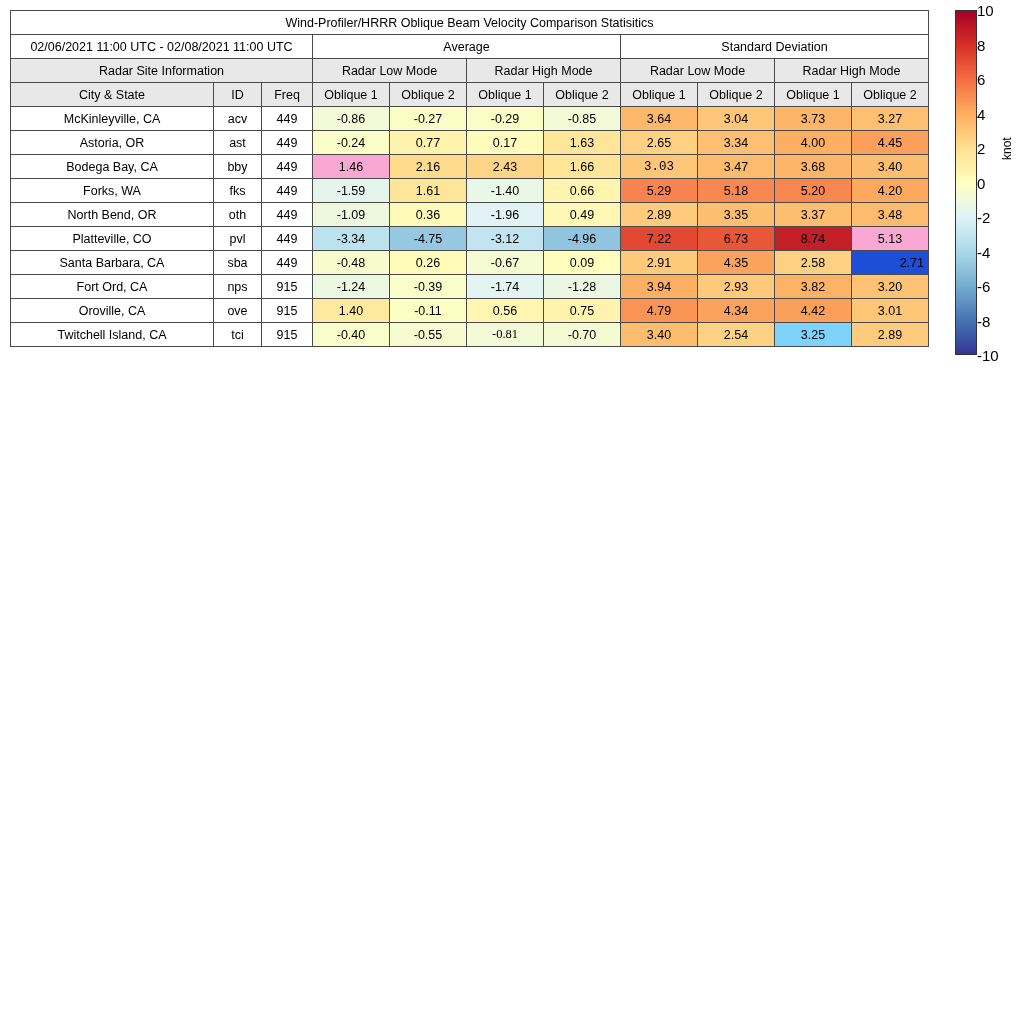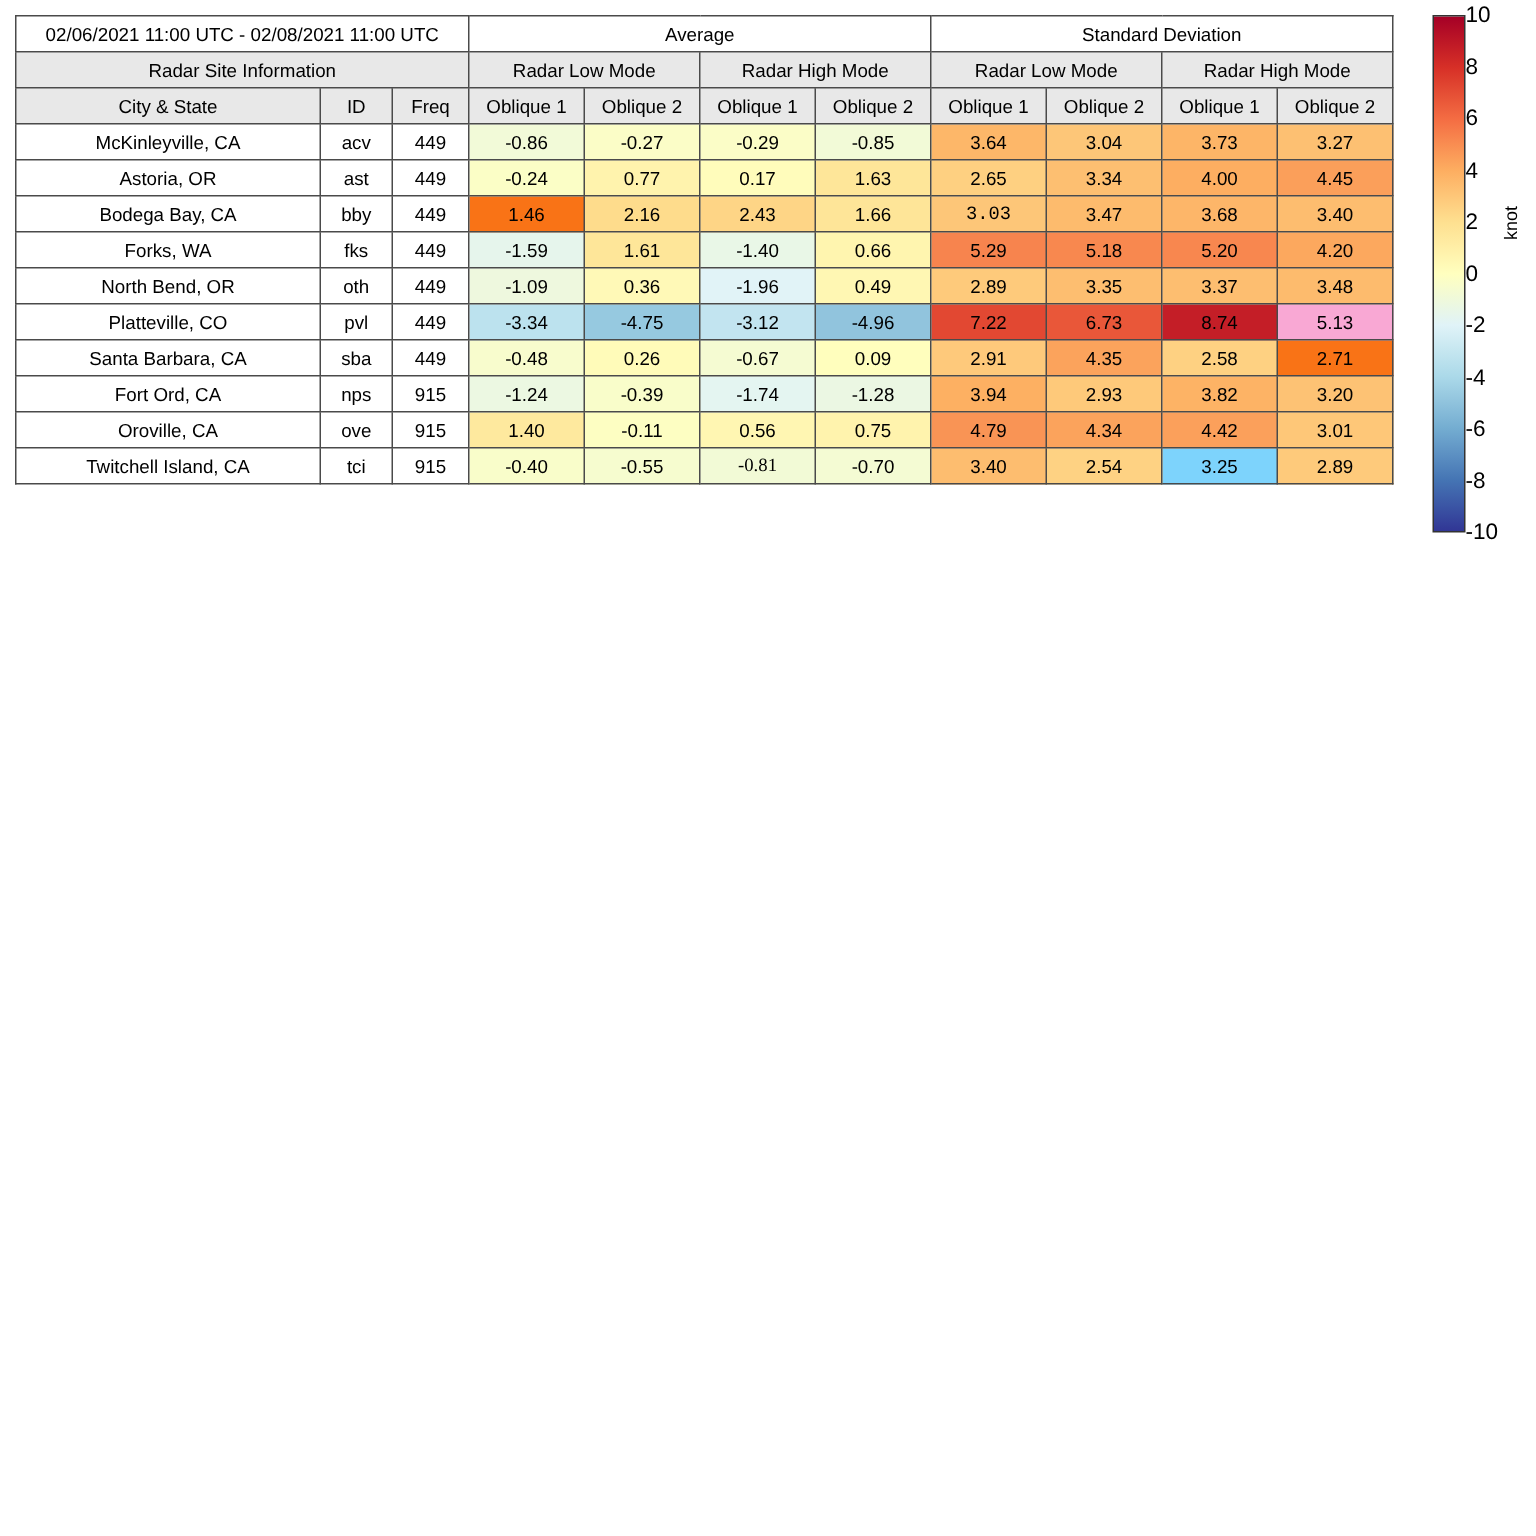--- a/index.html
+++ b/index.html
@@ -94,20 +94,23 @@
         <col class="val-col">
         <col class="val-col">
         <col class="val-col">
       <col class="val-col">
         <col class="val-col">
         <col class="val-col">
         <col class="val-col">
     </colgroup>
     <thead>
       <tr>
+        <td class="hdr-white title-cell" colspan="11">Wind-Profiler/HRRR Oblique Beam Velocity Comparison Statisitics</td>
+      </tr>
+      <tr>
         <td class="hdr-white daterange" colspan="3">02/06/2021 11:00 UTC - 02/08/2021 11:00 UTC</td>
         <td class="hdr-white" colspan="4">Average</td>
         <td class="hdr-white" colspan="4">Standard Deviation</td>
       </tr>
       <tr>
         <td class="hdr-grey" colspan="3">Radar Site Information</td>
         <td class="hdr-grey" colspan="2">Radar Low Mode</td>
         <td class="hdr-grey" colspan="2">Radar High Mode</td>
         <td class="hdr-grey" colspan="2">Radar Low Mode</td>
         <td class="hdr-grey" colspan="2">Radar High Mode</td>
@@ -150,21 +153,21 @@
           <td class="datacell" style="background: rgb(254, 230, 153);">1.63</td>
           <td class="datacell" style="background: rgb(254, 208, 129);">2.65</td>
           <td class="datacell" style="background: rgb(253, 191, 113);">3.34</td>
           <td class="datacell" style="background: rgb(253, 174, 97);">4.00</td>
           <td class="datacell" style="background: rgb(251, 159, 90);">4.45</td>
         </tr>
         <tr>
           <td class="hdr-white">Bodega Bay, CA</td>
           <td class="hdr-white">bby</td>
           <td class="hdr-white">449</td>
-          <td class="datacell" style="background: #f97316;">1.46</td>
+          <td class="datacell" style="background: #f9a8d4;">1.46</td>
           <td class="datacell" style="background: rgb(254, 220, 140);">2.16</td>
           <td class="datacell" style="background: rgb(254, 213, 134);">2.43</td>
           <td class="datacell" style="background: rgb(254, 229, 152);">1.66</td>
           <td class="datacell" style="background: rgb(253, 198, 120); font-family: Liberation Mono, monospace;">3.03</td>
           <td class="datacell" style="background: rgb(253, 187, 109);">3.47</td>
           <td class="datacell" style="background: rgb(253, 182, 105);">3.68</td>
           <td class="datacell" style="background: rgb(253, 189, 111);">3.40</td>
         </tr>
         <tr>
           <td class="hdr-white">Forks, WA</td>
@@ -209,21 +212,21 @@
           <td class="hdr-white">Santa Barbara, CA</td>
           <td class="hdr-white">sba</td>
           <td class="hdr-white">449</td>
           <td class="datacell" style="background: rgb(248, 252, 205);">-0.48</td>
           <td class="datacell" style="background: rgb(255, 251, 185);">0.26</td>
           <td class="datacell" style="background: rgb(245, 251, 210);">-0.67</td>
           <td class="datacell" style="background: rgb(255, 254, 189);">0.09</td>
           <td class="datacell" style="background: rgb(254, 201, 123);">2.91</td>
           <td class="datacell" style="background: rgb(251, 163, 92);">4.35</td>
           <td class="datacell" style="background: rgb(254, 209, 130);">2.58</td>
-          <td class="datacell" style="background: #f97316;">2.71</td>
+          <td class="datacell" style="background: #1d4ed8; text-align: right;">2.71</td>
         </tr>
         <tr>
           <td class="hdr-white">Fort Ord, CA</td>
           <td class="hdr-white">nps</td>
           <td class="hdr-white">915</td>
           <td class="datacell" style="background: rgb(236, 248, 226);">-1.24</td>
           <td class="datacell" style="background: rgb(249, 253, 202);">-0.39</td>
           <td class="datacell" style="background: rgb(228, 245, 241);">-1.74</td>
           <td class="datacell" style="background: rgb(235, 247, 227);">-1.28</td>
           <td class="datacell" style="background: rgb(253, 176, 98);">3.94</td>

